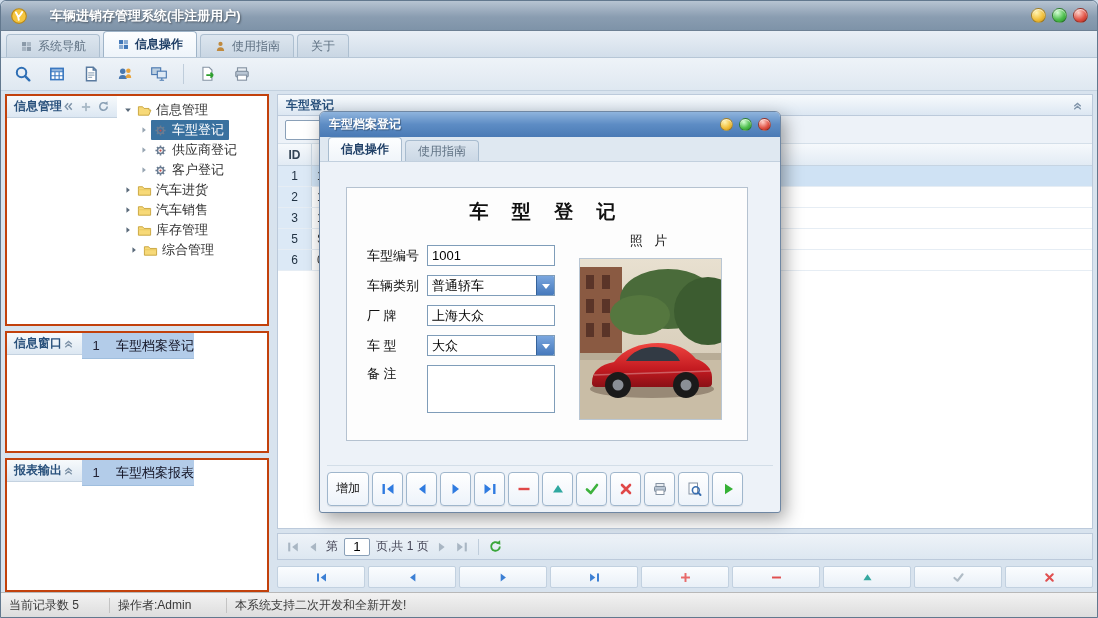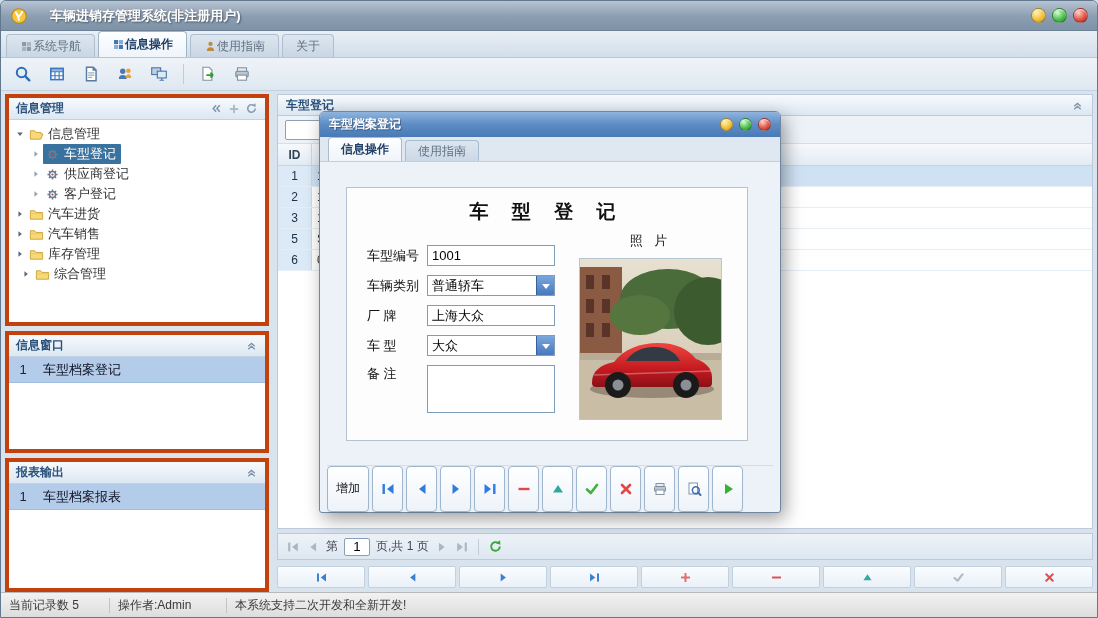--- a/index.html
+++ b/index.html
@@ -15,35 +15,35 @@
   .title{color:#fff;font-weight:bold;font-size:13px;text-shadow:1px 1px 2px rgba(0,0,0,.45);margin-left:22px}
   .win-controls{margin-left:auto;display:flex;gap:6px;align-items:center}
   .circle{width:15px;height:15px;border-radius:50%;border:1px solid rgba(0,0,0,.28);box-shadow:inset 0 1px 1px rgba(255,255,255,.7);cursor:pointer}
   .circle.yellow{background:radial-gradient(circle at 35% 28%,#fff3b0,#f2c13d 55%,#c78f12)}
   .circle.green{background:radial-gradient(circle at 35% 28%,#d2ffd2,#4fbf4f 55%,#1f8a1f)}
   .circle.red{background:radial-gradient(circle at 35% 28%,#ffd0c8,#e25548 55%,#a81f12)}
   .circle.small{width:13px;height:13px}
 
   
   .tabbar{height:27px;background:linear-gradient(#e9eff6,#d2deea);display:flex;align-items:flex-end;padding:0 5px;border-bottom:1px solid #b6c6d6}
-  .mtab{display:flex;align-items:center;padding:0 13px;margin-right:3px;border:1px solid #adbfd0;border-bottom:none;border-radius:4px 4px 0 0;background:linear-gradient(#dde6ef,#c9d6e3);color:#5f7183;height:23px;cursor:pointer}
+  .mtab{display:flex;align-items:center;gap:5px;padding:0 13px;margin-right:3px;border:1px solid #adbfd0;border-bottom:none;border-radius:4px 4px 0 0;background:linear-gradient(#dde6ef,#c9d6e3);color:#5f7183;height:23px;cursor:pointer}
   .mtab.active{background:linear-gradient(#fdfeff,#eef4fa);color:#1f3f66;font-weight:bold;height:26px;border-color:#9fb4c8}
 
   
   .toolbar{height:33px;background:linear-gradient(#eef3f8,#dfe8f1);border-bottom:1px solid #c3d1df;display:flex;align-items:center;padding:0 8px;gap:6px}
   .tbtn{width:28px;height:27px;background:transparent;border:1px solid transparent;border-radius:3px;display:flex;align-items:center;justify-content:center}
   .tsep{width:1px;height:20px;background:#bfcddb;margin:0 4px}
 
   
   .main{position:absolute;top:90px;left:0;right:0;bottom:25px;display:flex;padding:3px 4px 0 4px}
   .sidebar{width:264px;display:flex;flex-direction:column;gap:5px}
   .content{flex:1;margin-left:8px;display:flex;flex-direction:column;min-width:0}
 
   
-  .panel{background:#fff;border:4px solid #c2410c;display:flex;flex-direction:column}
+  .panel{background:#fff;border:2px solid #c2410c;display:flex;flex-direction:row}
   .p1{height:232px}.p2{height:122px}.p3{flex:1}
   .panel-header{height:22px;background:linear-gradient(#f7fafc,#dce7f2);border-bottom:1px solid #c4d2e0;display:flex;align-items:center;padding:0 7px;color:#29517c;font-weight:bold;flex:none}
   .ph-icons{margin-left:auto;display:flex;gap:5px;align-items:center}
   .ph-icons .ico{cursor:pointer}
 
   
   .tree{padding-top:4px;font-size:13px;overflow:hidden}
   .tree-row{display:flex;align-items:center;height:20px;gap:2px;cursor:pointer;white-space:nowrap}
   .node{display:flex;align-items:center;gap:4px;padding:1px 5px 1px 2px;border-radius:1px}
   .node.sel{background:#39719f;color:#fff}
@@ -95,21 +95,21 @@
   .flabel{width:60px;font-size:13px;color:#111;flex:none}
   .fctrl{position:relative;display:inline-block}
   .fctrl input{width:128px;height:21px;border:1px solid #7f9db9;padding:0 4px;font-size:13px;background:#fff}
   .combo input{padding-right:20px}
   .combo-btn{position:absolute;right:1px;top:1px;width:18px;height:19px;background:linear-gradient(#7aa6de,#4679bc);border-left:1px solid #35629a;border-radius:0 1px 1px 0;display:flex;align-items:center;justify-content:center;cursor:pointer}
   .caret{width:0;height:0;border:4px solid transparent;border-top:5px solid #fff;margin-top:5px}
   .fta{width:128px;height:48px;border:1px solid #7f9db9;resize:none;font-size:13px}
   .photo-label{position:absolute;left:232px;top:44px;width:143px;text-align:center;font-size:13px;letter-spacing:4px;color:#111}
   .photo{position:absolute;left:232px;top:70px;width:143px;height:162px;border:1px solid #b9c6d3;overflow:hidden}
   .dlg-buttons{position:absolute;left:7px;right:7px;bottom:4px;height:43px;display:flex;gap:3px;align-items:center;border-top:1px solid #d3dee8;padding-top:3px}
-  .dbtn{height:46px;min-width:31px;flex:none;padding:0 3px;background:linear-gradient(#ffffff,#edf3fa);border:1px solid #9fb6cc;border-radius:4px;display:flex;align-items:center;justify-content:center;font-size:12px;color:#111;box-shadow:0 1px 1px rgba(0,0,0,.08)}
+  .dbtn{height:34px;min-width:31px;flex:none;padding:0 3px;background:linear-gradient(#ffffff,#edf3fa);border:1px solid #9fb6cc;border-radius:4px;display:flex;align-items:center;justify-content:center;font-size:12px;color:#111;box-shadow:0 1px 1px rgba(0,0,0,.08)}
   .dbtn .lbl{padding:0 5px}
 </style>
 </head>
 <body>
 
 <div class="app">
 
   <div class="titlebar">
     <span class="ico">
         <svg width="18" height="18" viewBox="0 0 16 16">

